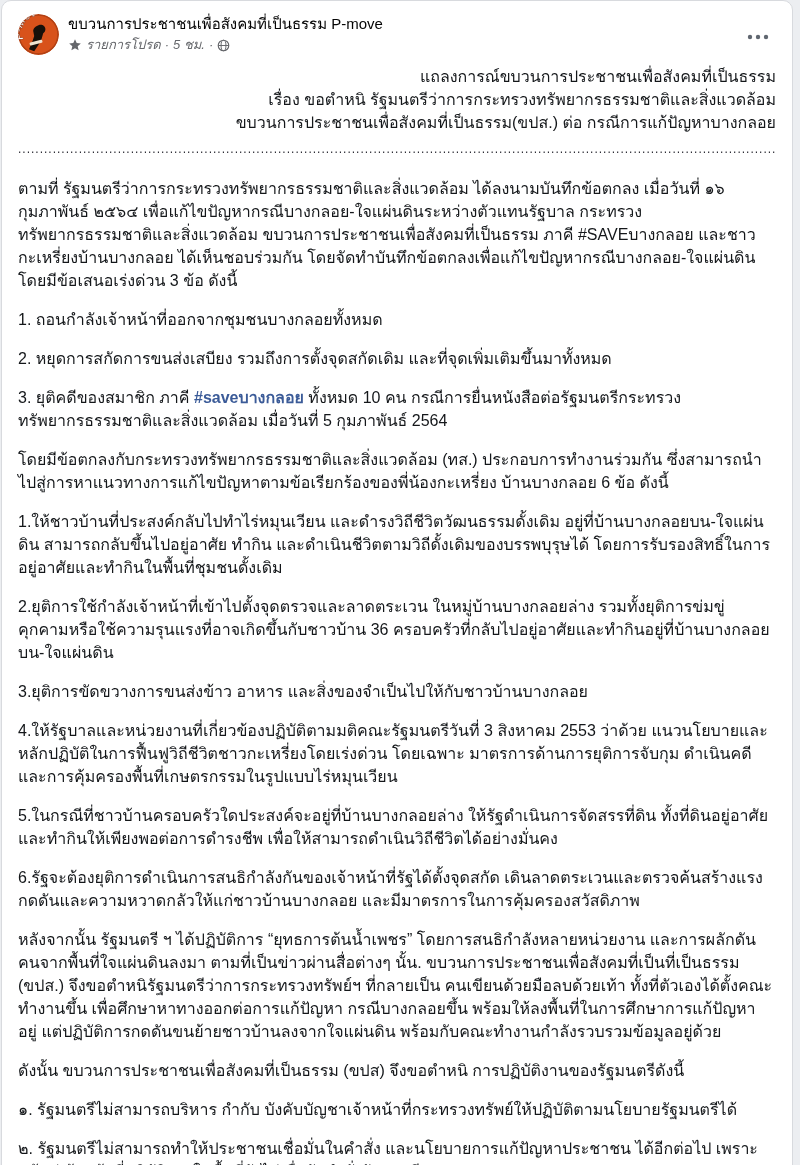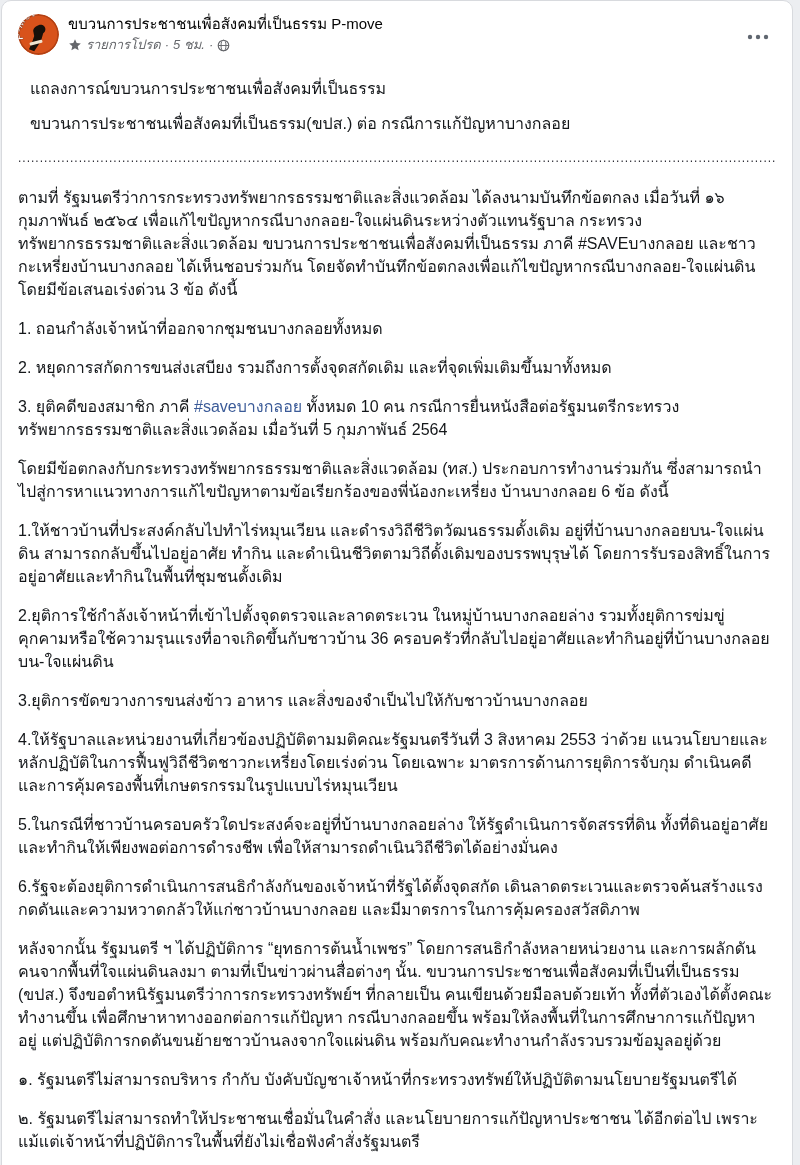--- a/index.html
+++ b/index.html
@@ -12,24 +12,24 @@
   .header{display:flex;align-items:flex-start;padding:13px 16px 6px 16px;position:relative;}
   .avatar{width:41px;height:41px;border-radius:50%;overflow:hidden;flex:0 0 41px;cursor:pointer;}
   .header-text{margin-left:9px;flex:1;min-width:0;}
   .page-name{font-size:15px;font-weight:normal;color:#050505;line-height:20px;cursor:pointer;}
   .subline{display:flex;gap:4px;margin-top:3px;font-size:13px;color:#65676b;line-height:16px;font-style:italic;}
   .subline .sep{color:#65676b;}
   .icon{display:inline-flex;align-items:center;justify-content:center;}
   .more-btn{position:absolute;right:18px;top:24px;width:32px;height:24px;display:flex;align-items:center;justify-content:center;border-radius:6px;cursor:pointer;}
   
   .post-body{padding:4px 16px 20px 16px;font-size:16px;line-height:23px;color:#14171a;}
-  .line{margin:12px;}
+  .line{margin:0;text-align:right;}
   .para{margin:16px 0 9px 0;white-space:pre-wrap;}
   .dots-row{overflow:hidden;white-space:nowrap;font-size:12px;letter-spacing:1px;color:#2b2b33;margin:4px 0 10px 0;}
-  .hashtag{color:#3b5b98;text-decoration:none;cursor:pointer;}
+  .hashtag{color:#3b5b98;text-decoration:none;cursor:pointer;font-weight:bold;}
 </style>
 </head>
 <body>
 
 <div class="card">
 
   <div class="header">
     <div class="avatar">
       <svg width="41" height="41" viewBox="0 0 41 41">
         <circle cx="20.5" cy="20.5" r="20.5" fill="#d8521b"></circle>
@@ -73,20 +73,21 @@
         <circle cx="11" cy="3" r="2.2" fill="#606770"></circle>
         <circle cx="19" cy="3" r="2.2" fill="#606770"></circle>
       </svg>
     </div>
   </div>
 
   <div class="post-body">
 
     <div class="intro">
       <div class="line">แถลงการณ์ขบวนการประชาชนเพื่อสังคมที่เป็นธรรม</div>
+      <div class="line">เรื่อง ขอตำหนิ รัฐมนตรีว่าการกระทรวงทรัพยากรธรรมชาติและสิ่งแวดล้อม</div>
       <div class="line">ขบวนการประชาชนเพื่อสังคมที่เป็นธรรม(ขปส.) ต่อ กรณีการแก้ปัญหาบางกลอย</div>
     </div>
 
     <div class="dots-row">................................................................................................................................................................................................</div>
 
     <div class="para">ตามที่ รัฐมนตรีว่าการกระทรวงทรัพยากรธรรมชาติและสิ่งแวดล้อม ได้ลงนามบันทึกข้อตกลง เมื่อวันที่ ๑๖ กุมภาพันธ์ ๒๕๖๔ เพื่อแก้ไขปัญหากรณีบางกลอย-ใจแผ่นดินระหว่างตัวแทนรัฐบาล กระทรวงทรัพยากรธรรมชาติและสิ่งแวดล้อม ขบวนการประชาชนเพื่อสังคมที่เป็นธรรม ภาคี #SAVEบางกลอย และชาวกะเหรี่ยงบ้านบางกลอย ได้เห็นชอบร่วมกัน โดยจัดทำบันทึกข้อตกลงเพื่อแก้ไขปัญหากรณีบางกลอย-ใจแผ่นดิน โดยมีข้อเสนอเร่งด่วน 3 ข้อ ดังนี้</div>
 
     <div class="para">1. ถอนกำลังเจ้าหน้าที่ออกจากชุมชนบางกลอยทั้งหมด</div>
     <div class="para">2. หยุดการสกัดการขนส่งเสบียง รวมถึงการตั้งจุดสกัดเดิม และที่จุดเพิ่มเติมขึ้นมาทั้งหมด</div>
 
@@ -96,20 +97,21 @@
 
     <div class="para">1.ให้ชาวบ้านที่ประสงค์กลับไปทำไร่หมุนเวียน และดำรงวิถีชีวิตวัฒนธรรมดั้งเดิม อยู่ที่บ้านบางกลอยบน-ใจแผ่นดิน สามารถกลับขึ้นไปอยู่อาศัย ทำกิน และดำเนินชีวิตตามวิถีดั้งเดิมของบรรพบุรุษได้ โดยการรับรองสิทธิ์ในการอยู่อาศัยและทำกินในพื้นที่ชุมชนดั้งเดิม</div>
     <div class="para">2.ยุติการใช้กำลังเจ้าหน้าที่เข้าไปตั้งจุดตรวจและลาดตระเวน ในหมู่บ้านบางกลอยล่าง รวมทั้งยุติการข่มขู่ คุกคามหรือใช้ความรุนแรงที่อาจเกิดขึ้นกับชาวบ้าน 36 ครอบครัวที่กลับไปอยู่อาศัยและทำกินอยู่ที่บ้านบางกลอยบน-ใจแผ่นดิน</div>
     <div class="para">3.ยุติการขัดขวางการขนส่งข้าว อาหาร และสิ่งของจำเป็นไปให้กับชาวบ้านบางกลอย</div>
     <div class="para">4.ให้รัฐบาลและหน่วยงานที่เกี่ยวข้องปฏิบัติตามมติคณะรัฐมนตรีวันที่ 3 สิงหาคม 2553 ว่าด้วย แนวนโยบายและหลักปฏิบัติในการฟื้นฟูวิถีชีวิตชาวกะเหรี่ยงโดยเร่งด่วน โดยเฉพาะ มาตรการด้านการยุติการจับกุม ดำเนินคดี และการคุ้มครองพื้นที่เกษตรกรรมในรูปแบบไร่หมุนเวียน</div>
     <div class="para">5.ในกรณีที่ชาวบ้านครอบครัวใดประสงค์จะอยู่ที่บ้านบางกลอยล่าง ให้รัฐดำเนินการจัดสรรที่ดิน ทั้งที่ดินอยู่อาศัยและทำกินให้เพียงพอต่อการดำรงชีพ เพื่อให้สามารถดำเนินวิถีชีวิตได้อย่างมั่นคง</div>
     <div class="para">6.รัฐจะต้องยุติการดำเนินการสนธิกำลังกันของเจ้าหน้าที่รัฐได้ตั้งจุดสกัด เดินลาดตระเวนและตรวจค้นสร้างแรงกดดันและความหวาดกลัวให้แก่ชาวบ้านบางกลอย และมีมาตรการในการคุ้มครองสวัสดิภาพ</div>
 
     <div class="para">หลังจากนั้น รัฐมนตรี ฯ ได้ปฏิบัติการ “ยุทธการต้นน้ำเพชร” โดยการสนธิกำลังหลายหน่วยงาน และการผลักดันคนจากพื้นที่ใจแผ่นดินลงมา ตามที่เป็นข่าวผ่านสื่อต่างๆ นั้น. ขบวนการประชาชนเพื่อสังคมที่เป็นที่เป็นธรรม (ขปส.) จึงขอตำหนิรัฐมนตรีว่าการกระทรวงทรัพย์ฯ ที่กลายเป็น คนเขียนด้วยมือลบด้วยเท้า ทั้งที่ตัวเองได้ตั้งคณะทำงานขึ้น เพื่อศึกษาหาทางออกต่อการแก้ปัญหา กรณีบางกลอยขึ้น พร้อมให้ลงพื้นที่ในการศึกษาการแก้ปัญหา อยู่ แต่ปฏิบัติการกดดันขนย้ายชาวบ้านลงจากใจแผ่นดิน พร้อมกับคณะทำงานกำลังรวบรวมข้อมูลอยู่ด้วย</div>
 
+    <div class="para">ดังนั้น ขบวนการประชาชนเพื่อสังคมที่เป็นธรรม (ขปส) จึงขอตำหนิ การปฏิบัติงานของรัฐมนตรีดังนี้</div>
 
     <div class="para">๑. รัฐมนตรีไม่สามารถบริหาร กำกับ บังคับบัญชาเจ้าหน้าที่กระทรวงทรัพย์ให้ปฏิบัติตามนโยบายรัฐมนตรีได้</div>
     <div class="para">๒. รัฐมนตรีไม่สามารถทำให้ประชาชนเชื่อมั่นในคำสั่ง และนโยบายการแก้ปัญหาประชาชน ได้อีกต่อไป เพราะแม้แต่เจ้าหน้าที่ปฏิบัติการในพื้นที่ยังไม่เชื่อฟังคำสั่งรัฐมนตรี</div>
 
     <div class="para">ขปส.จึงขอย้ำถึงความสิ้นหวังต่อรัฐมนตรีที่ไม่สามารถสร้างความเชื่อมั่นต่อประชาชน ไร้จุดยืนในบทบาทในการเป็นรัฐมนตรีที่มาจากการเลือกตั้ง ในการกำกับและบริหารงานกระทรวง เพื่อให้เกิดการแก้ปัญหาประชาชน อย่างเป็นธรรม</div>
 
   </div>
 </div>
 
 </body></html>

